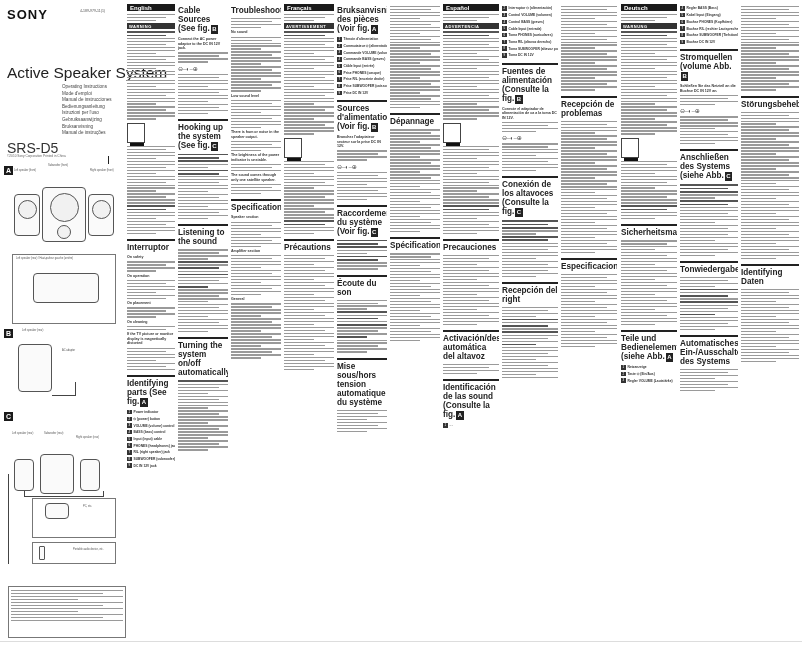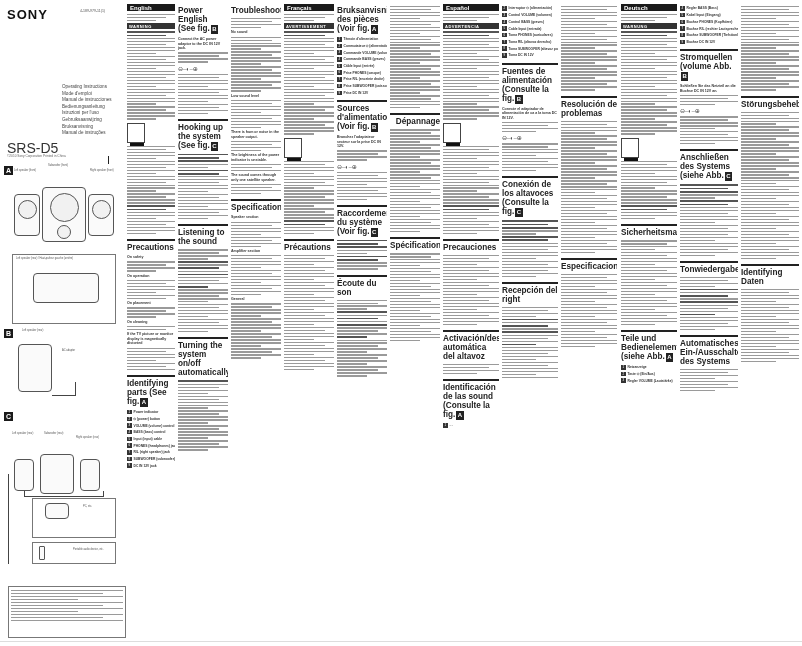--- a/index.html
+++ b/index.html
@@ -48,20 +48,21 @@
   .bottom-rule { position: absolute; left: 0; top: 641px; width: 802px; height: 1px; background: #ddd; }
 </style>
 </head>
 <body>
 
 <div class="page">
 
   <div class="cover">
     <div class="brand">SONY</div>
     <div class="partno">4-189-979-11(1)</div>
+    <div class="prod-title">Active Speaker System</div>
     <div class="lang-list">
       <div>Operating Instructions</div>
       <div>Mode d'emploi</div>
       <div>Manual de instrucciones</div>
       <div>Bedienungsanleitung</div>
       <div>Istruzioni per l'uso</div>
       <div>Gebruiksaanwijzing</div>
       <div>Bruksanvisning</div>
       <div>Manual de instruções</div>
     </div>
@@ -187,21 +188,21 @@
     <div class="tl b"></div>
       <div class="tl b m"></div>
       <div class="tl"></div>
       <div class="tl"></div>
       <div class="tl s"></div>
     <div class="tl"></div>
       <div class="tl m"></div>
       <div class="tl"></div>
       <div class="tl"></div>
       <div class="tl s"></div>
-    <div class="sec-title">Precautions</div>
+    <div class="sec-title">Interruptor</div>
     <div class="sub-title">On safety</div>
     <div class="tl"></div>
       <div class="tl m"></div>
       <div class="tl"></div>
       <div class="tl s"></div>
     <div class="sub-title">On operation</div>
     <div class="tl"></div>
       <div class="tl m"></div>
       <div class="tl"></div>
       <div class="tl"></div>
@@ -258,21 +259,21 @@
         <span class="num-box">8</span>
         <span class="num-text">SUBWOOFER (subwoofer) jack</span>
       </div>
     <div class="num-item">
         <span class="num-box">9</span>
         <span class="num-text">DC IN 12V jack</span>
       </div>
   </div>
 
   <div class="col" style="left:178px;width:50px;">
-    <div class="sec-title" style="border-top:none;margin-top:0;"><span>Power English</span><br><span>(See fig.</span><span class="fig-chip">B</span></div>
+    <div class="sec-title" style="border-top:none;margin-top:0;"><span>Cable Sources</span><br><span>(See fig.</span><span class="fig-chip">B</span></div>
     <div class="sub-title">Connect the AC power adaptor to the DC IN 12V jack.</div>
     <div class="tl"></div>
       <div class="tl m"></div>
       <div class="tl"></div>
       <div class="tl s"></div>
     <div class="plug">⊖–◐–⊕</div>
     <div class="tl"></div>
       <div class="tl m"></div>
       <div class="tl"></div>
       <div class="tl"></div>
@@ -651,31 +652,32 @@
       <div class="tl b"></div>
     <div class="tl"></div>
       <div class="tl m"></div>
       <div class="tl"></div>
       <div class="tl b s"></div>
       <div class="tl"></div>
     <div class="tl"></div>
       <div class="tl m"></div>
       <div class="tl"></div>
       <div class="tl s"></div>
+    <div class="sec-title">Mise sous/hors tension automatique du système</div>
     <div class="tl"></div>
       <div class="tl m"></div>
       <div class="tl"></div>
       <div class="tl s"></div>
     <div class="tl"></div>
       <div class="tl m"></div>
       <div class="tl"></div>
       <div class="tl s"></div>
   </div>
 
-  <div class="col" style="left:390px;width:50px;text-align:right;">
+  <div class="col" style="left:390px;width:50px;">
     <div class="tl"></div>
       <div class="tl m"></div>
       <div class="tl"></div>
       <div class="tl"></div>
       <div class="tl s"></div>
     <div class="tl"></div>
       <div class="tl m"></div>
       <div class="tl"></div>
       <div class="tl"></div>
       <div class="tl s"></div>
@@ -997,21 +999,21 @@
       <div class="tl s"></div>
     <div class="tl"></div>
       <div class="tl m"></div>
       <div class="tl"></div>
       <div class="tl"></div>
       <div class="tl s"></div>
     <div class="tl"></div>
       <div class="tl m"></div>
       <div class="tl"></div>
       <div class="tl s"></div>
-    <div class="sec-title">Resolución de problemas</div>
+    <div class="sec-title">Recepción de problemas</div>
     <div class="tl"></div>
       <div class="tl m"></div>
       <div class="tl"></div>
       <div class="tl"></div>
       <div class="tl s"></div>
     <div class="tl"></div>
       <div class="tl m"></div>
       <div class="tl"></div>
       <div class="tl"></div>
       <div class="tl s"></div>

